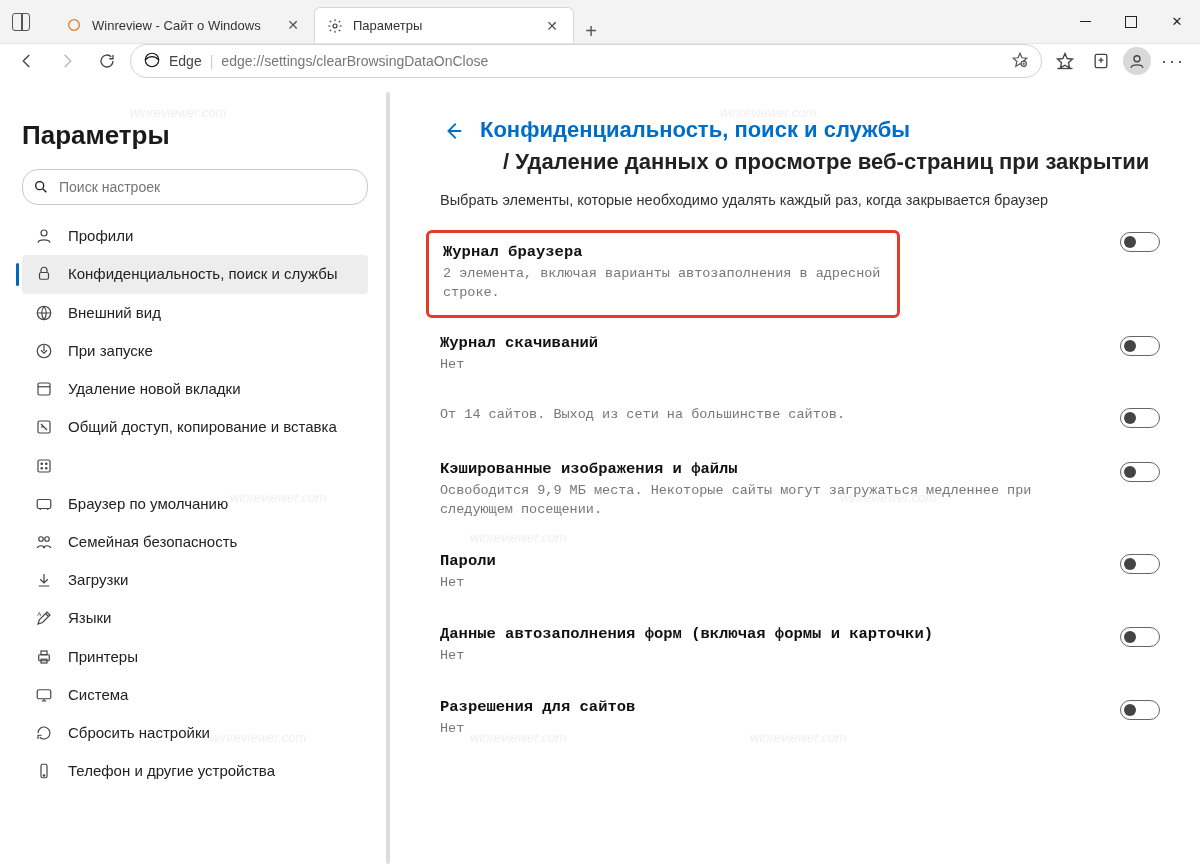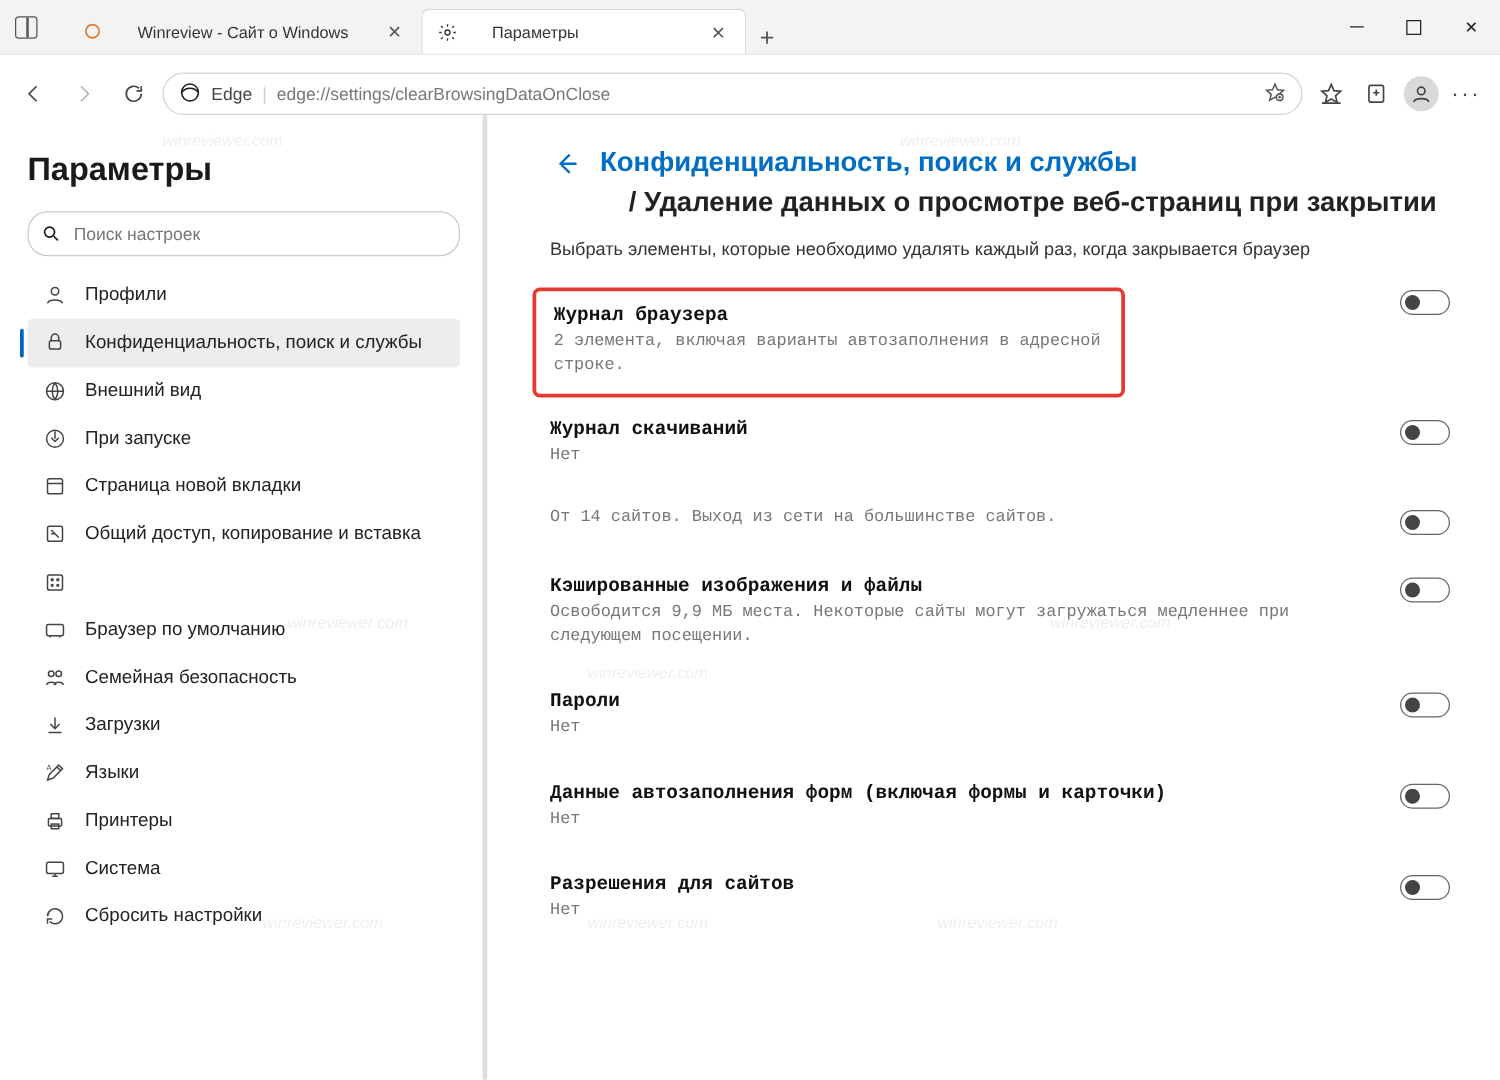--- a/index.html
+++ b/index.html
@@ -42,21 +42,21 @@
   .tabs {
     display:flex;
     align-items:flex-end;
   }
   .tab {
     height: 36px;
     margin-top:8px;
     padding: 0 12px;
     display:flex;
     align-items:center;
-    gap:28px;
+    gap:10px;
     min-width: 260px;
     position:relative;
     color:#333;
   }
   .tab.active {
     background:#fff;
     border-radius: 6px 6px 0 0;
     border:1px solid #d6d6d6;
     border-bottom:none;
   }
@@ -85,21 +85,21 @@
   }
   .winmin::before{content:"";display:block;width:11px;height:1px;background:#222;}
   .winmax{position:relative;}
   .winmax::before{content:"";display:block;width:10px;height:10px;border:1px solid #222;}
   .winclose::before{content:"✕";font-size:13px;}
 
   
   .addrbar {
     height:48px;
     display:flex;
-    align-items:flex-end;
+    align-items:flex-start;
     padding:0 10px;
     gap:6px;
     background:#fff;
   }
   .navbtn, .iconbtn {
     width:34px;height:34px;
     display:flex;align-items:center;justify-content:center;
     border-radius:4px;
     color:#444;
   }
@@ -408,21 +408,21 @@
           </span>
           <span>При запуске</span>
         </li>
         <li class="nav-item">
           <span class="ico">
             <svg viewBox="0 0 24 24" stroke-width="1.6">
               <rect x="4" y="4" width="16" height="16" rx="2"></rect>
               <path d="M4 9h16"></path>
             </svg>
           </span>
-          <span>Страница новой вкладки</span>
+          <span>Удаление новой вкладки</span>
         </li>
         <li class="nav-item">
           <span class="ico">
             <svg viewBox="0 0 24 24" stroke-width="1.6">
               <rect x="4" y="4" width="16" height="16" rx="2"></rect>
               <path d="M8 8l8 8M8 12h4"></path>
             </svg>
           </span>
           <span>Общий доступ, копирование и вставка</span>
         </li>
@@ -492,20 +492,29 @@
           </span>
           <span>Система</span>
         </li>
         <li class="nav-item">
           <span class="ico">
             <svg viewBox="0 0 24 24" stroke-width="1.6">
               <path d="M4 12a8 8 0 1 1 2.34 5.66M4 20v-5h5"></path>
             </svg>
           </span>
           <span>Сбросить настройки</span>
+        </li>
+        <li class="nav-item">
+          <span class="ico">
+            <svg viewBox="0 0 24 24" stroke-width="1.6">
+              <rect x="8" y="3" width="8" height="18" rx="2"></rect>
+              <circle cx="12" cy="18" r="1"></circle>
+            </svg>
+          </span>
+          <span>Телефон и другие устройства</span>
         </li>
       </ul>
     <div class="sidebar-divider"></div>
   </div>
 
   <div class="panel">
     <div class="breadcrumb-row">
       <div class="back-arrow">
         <svg width="22" height="22" viewBox="0 0 24 24" stroke-width="2">
             <path d="M15 4l-8 8 8 8M7 12h14"></path>

